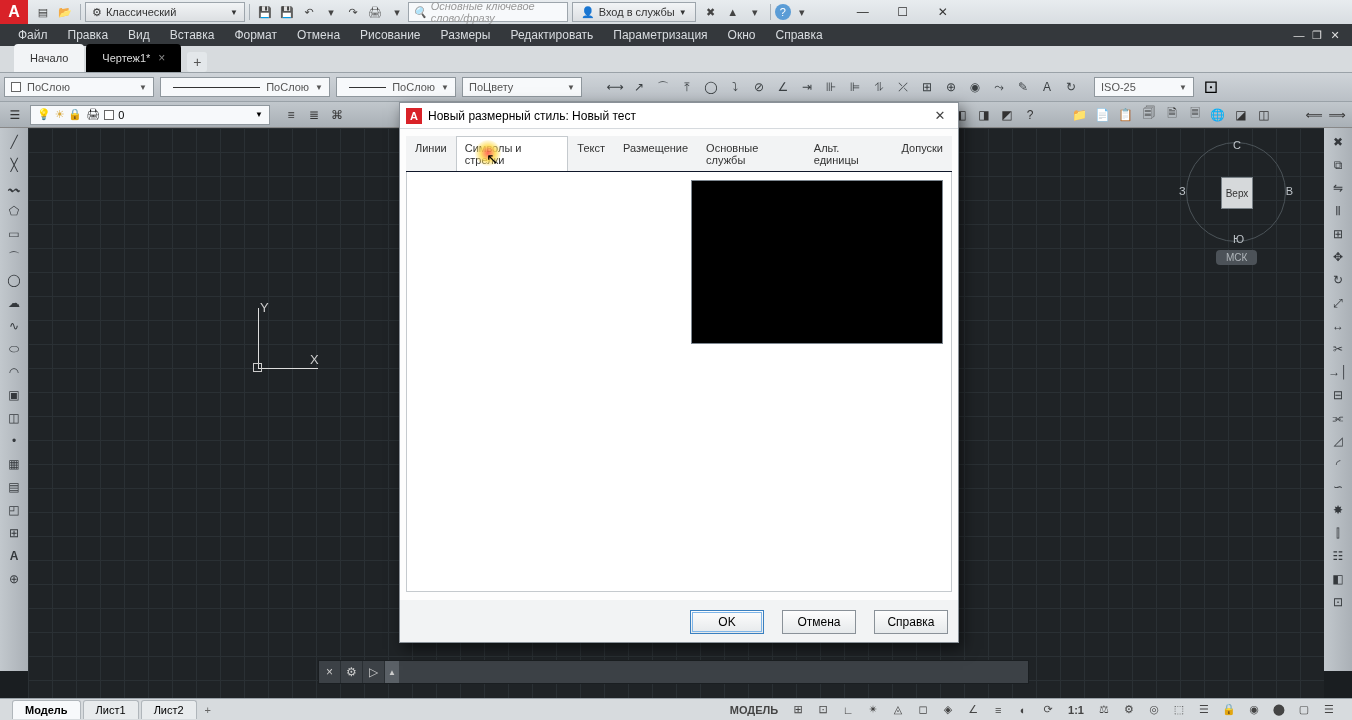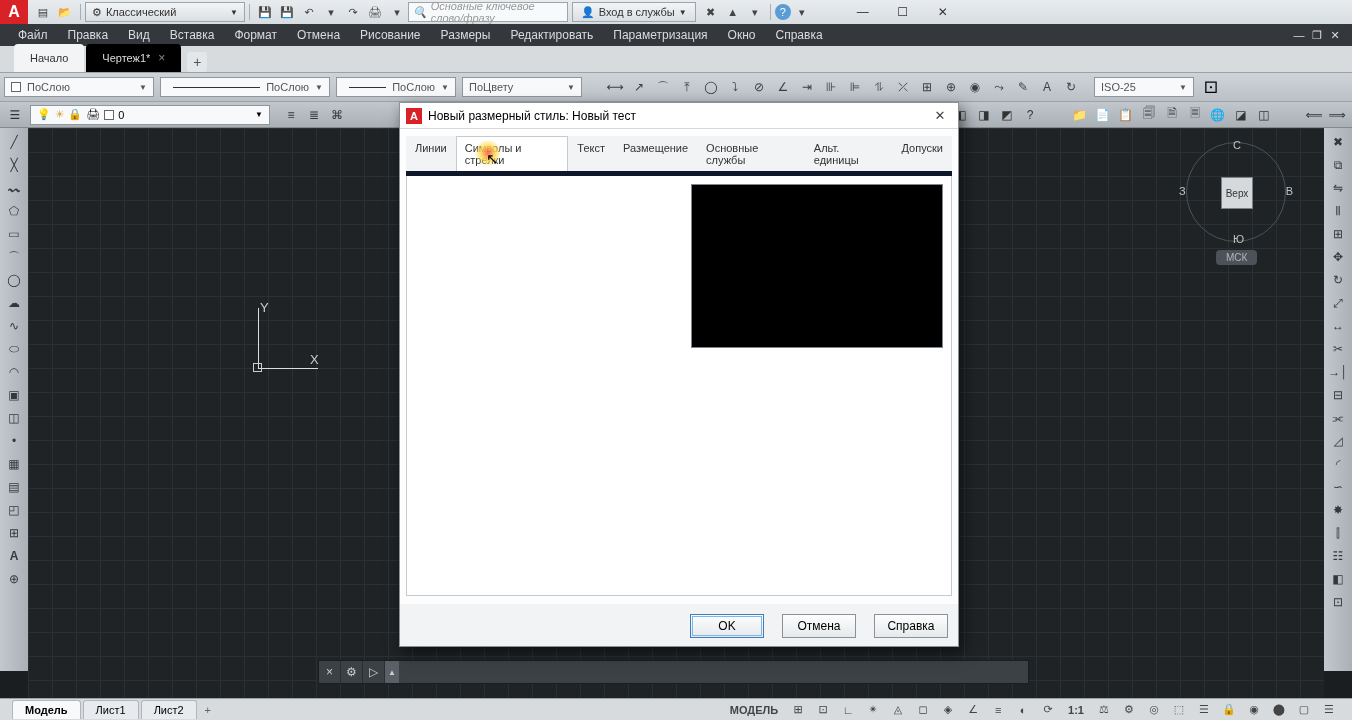--- a/index.html
+++ b/index.html
@@ -90,21 +90,21 @@
 .bottomtabs .right { margin-left:auto; display:flex; gap:3px; }
 .bottomtabs .right .sb { width:22px; height:18px; display:flex; align-items:center; justify-content:center; color:#444; font-size:11px;}
 .bottomtabs .right .sb.txt { width:auto; padding:0 6px; font-weight:bold;}
 
 
 .dialog { position:absolute; left:399px; top:102px; width:560px; background:#f5f6f7; box-shadow: 4px 6px 14px rgba(0,0,0,.55); border:1px solid #8a9198;}
 .dlg-title { height:26px; background:#fff; display:flex; align-items:center; padding:0 6px; border-bottom:1px solid #d6dade; font-size:12px; gap:6px;}
 .dlg-title .logo { width:16px; height:16px; background:#d92228; color:#fff; display:flex; align-items:center; justify-content:center; font-size:11px; font-weight:bold;}
 .dlg-title .x { margin-left:auto; width:24px; text-align:center; font-size:13px; color:#444;}
 .dlg-body { padding: 6px 6px 8px; background:#fdfdfd; }
-.dlg-tabs { display:flex; border-bottom:6px solid #0f172a; font-size:11px;}
+.dlg-tabs { display:flex; border-bottom:2px solid #0f172a; font-size:11px;}
 .dlg-tabs .dt { padding:5px 8px; border:1px solid transparent; border-bottom:0; color:#333; position:relative; top:1px; background:#f2f3f4;}
 .dlg-tabs .dt.active { background:#fff; border-color:#c5cace; }
 .dlg-content { background:#fff; border:1px solid #c5cace; border-top:0; height:420px; position:relative; }
 .preview { position:absolute; right:8px; top:8px; width:252px; height:164px; background:#000; border:1px solid #7e8790;}
 .dlg-buttons { display:flex; justify-content:flex-end; gap:18px; padding:10px 10px 8px; background:#f2f3f4;}
 .dlg-buttons button { min-width:74px; height:24px; font-size:12px; background:linear-gradient(#fdfdfd,#e6e9eb); border:1px solid #8a9198;}
 .dlg-buttons button.primary { border:1px solid #3a7fbf; outline:1px solid #7fb5e8; outline-offset:-3px;}
 
 
 .click-fx { position:absolute; width:26px; height:26px; border-radius:50%; background: radial-gradient(circle, rgba(255,80,60,.85) 0%, rgba(255,220,80,.85) 40%, rgba(255,220,80,0) 75%); pointer-events:none;}

